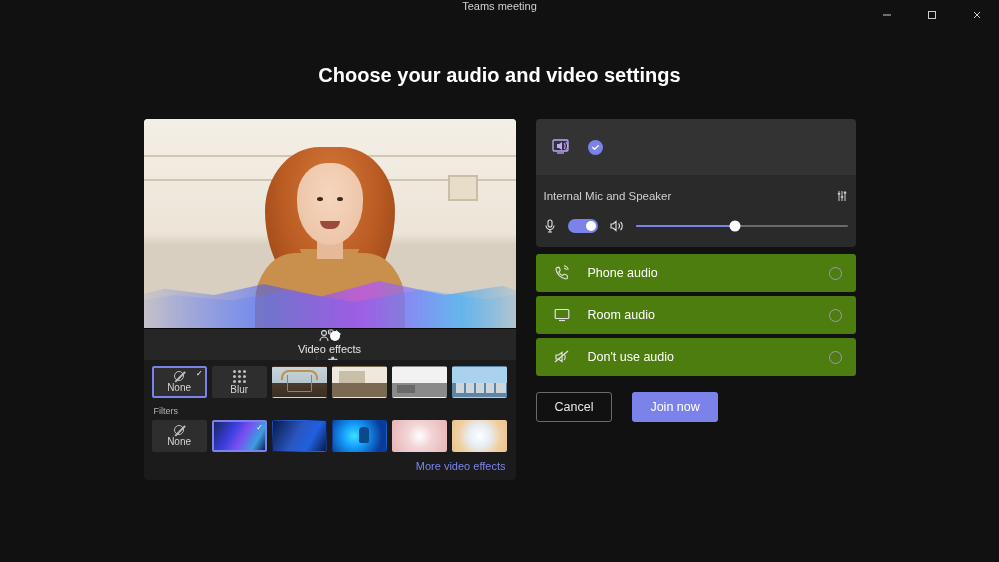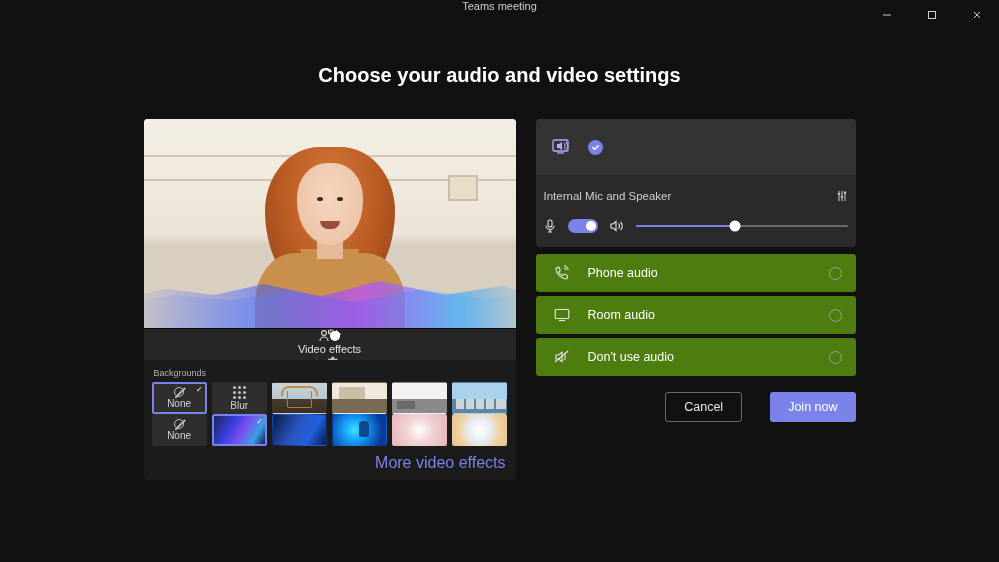--- a/index.html
+++ b/index.html
@@ -101,40 +101,40 @@
   .bg4::after{content:"";position:absolute;left:3px;bottom:4px;width:50px;height:10px;
     background:linear-gradient(90deg,#cfd6da 0 15%,#5c86a8 15% 20%,#cfd6da 20% 35%,#5c86a8 35% 40%,#cfd6da 40% 55%,#5c86a8 55% 60%,#cfd6da 60% 75%,#5c86a8 75% 80%,#cfd6da 80% 100%);}
   
   .f1{background:linear-gradient(120deg,#1a2560 0%,#3b3fe0 35%,#7a4ef0 55%,#3b9fe0 80%,#0e1f57 100%);}
   .f1.sel{outline:none;}
   .f2{background:linear-gradient(120deg,#0a1a48 0%,#2a56c0 45%,#2060e0 70%,#0a1a48 100%);}
   .f3{background:radial-gradient(circle at 40% 50%,#3de0ff 0%,#17a2ff 30%,#0a3a9a 80%);position:relative;}
   .f3::after{content:"";position:absolute;left:26px;top:6px;width:10px;height:16px;background:#0a4a8a;border-radius:4px 4px 2px 2px;}
   .f4{background:radial-gradient(circle at 50% 50%,#ffffff 0%,#f2d4d6 40%,#e8b5b8 100%);}
   .f5{background:radial-gradient(circle at 50% 50%,#ffffff 0%,#e6eef5 35%,#f0cfa0 70%,#e8c490 100%);}
-  .more{text-align:right;font-size:16px;color:var(--accent);margin-top:8px;margin-right:2px;cursor:pointer;}
+  .more{text-align:right;font-size:11px;color:var(--accent);margin-top:8px;margin-right:2px;cursor:pointer;}
   
   .opt{display:flex;align-items:center;height:38px;background:#4d7c0f;border-radius:3px;padding:0 14px;margin-bottom:4px;cursor:pointer;}
   .opt:first-child{background:#333333;height:56px;border-radius:4px 4px 0 0;margin-bottom:0;}
   .opt-icon{width:24px;display:flex;justify-content:center;margin-right:14px;}
   .opt-label{font-size:12.5px;flex:1;}
   .radio{width:13px;height:13px;border:1.5px solid var(--radio);border-radius:50%;}
   .check{width:15px;height:15px;border-radius:50%;background:var(--accent);display:flex;align-items:center;justify-content:center;}
   
   .sub{background:#2a2a2a;padding:10px 8px 14px;border-radius:0 0 4px 4px;margin-bottom:7px;}
   .sub-row{display:flex;align-items:center;justify-content:space-between;height:22px;}
   .sub-label{font-size:11.5px;color:#d0d0d0;}
   .ctrl-row{display:flex;align-items:center;gap:12px;margin-top:12px;}
   .mic-toggle{width:30px;height:14px;border-radius:7px;background:var(--accent);position:relative;cursor:pointer;}
   .mic-toggle::after{content:"";position:absolute;width:10px;height:10px;background:#fff;border-radius:50%;top:2px;right:2px;}
   .slider{flex:1;height:2px;background:#6a6a6a;position:relative;border-radius:1px;}
   .slider-fill{position:absolute;left:0;top:0;bottom:0;width:47%;background:var(--accent);border-radius:1px;}
   .slider-thumb{position:absolute;left:47%;top:50%;transform:translate(-50%,-50%);width:11px;height:11px;border-radius:50%;background:#fff;}
   
-  .footer{display:flex;justify-content:flex-end;gap:8px;margin-top:12px;}
+  .footer{display:flex;margin-top:12px;}
   .btn{height:30px;padding:0 18px;border-radius:3px;font-size:12.5px;display:flex;align-items:center;cursor:pointer;border:none;}
   .btn-secondary{background:transparent;border:1px solid #6a6a6a;color:#e6e6e6;}
   .btn-primary{background:var(--accent);color:#fff;margin-left:20px;}
   svg{display:block;}
 </style>
 </head>
 <body>
 
 <div class="titlebar">
   <div class="titlebar-title">Teams meeting</div>
@@ -200,21 +200,20 @@
       <span class="vt-label">Video effects</span>
       <span class="vt-spacer"></span>
       <span class="gear">
         <svg width="14" height="14" viewBox="0 0 24 24">
             <path fill="#ccc" d="M12 8a4 4 0 1 0 0 8 4 4 0 0 0 0-8zm9 4a7 7 0 0 1-.1 1.2l2 1.6-2 3.4-2.4-1a7 7 0 0 1-2 1.2l-.4 2.6h-4l-.4-2.6a7 7 0 0 1-2-1.2l-2.4 1-2-3.4 2-1.6A7 7 0 0 1 3 12a7 7 0 0 1 .1-1.2l-2-1.6 2-3.4 2.4 1a7 7 0 0 1 2-1.2L7.9 3h4l.4 2.6a7 7 0 0 1 2 1.2l2.4-1 2 3.4-2 1.6c.1.4.1.8.1 1.2z"></path>
           </svg>
       </span>
     </div>
 
     <div class="fx">
-      <div class="fx-label">Backgrounds</div>
       <div class="row">
         <div class="tile none sel">
           <span class="chk">✓</span>
           <span class="none-icon"></span>
           <span class="none-label">None</span>
         </div>
         <div class="tile blur">
           <span class="blur-icon">
               <span></span>
               <span></span>
@@ -227,20 +226,21 @@
               <span></span>
             </span>
           <span class="none-label">Blur</span>
         </div>
         <div class="tile bg1"></div>
         <div class="tile bg2"></div>
         <div class="tile bg3"></div>
         <div class="tile bg4"></div>
       </div>
 
+      <div class="fx-label" style="margin-top:8px">Filters</div>
       <div class="row">
         <div class="tile none">
           <span class="none-icon"></span>
           <span class="none-label">None</span>
         </div>
         <div class="tile f1 sel">
           <span class="chk">✓</span>
         </div>
         <div class="tile f2"></div>
         <div class="tile f3"></div>

